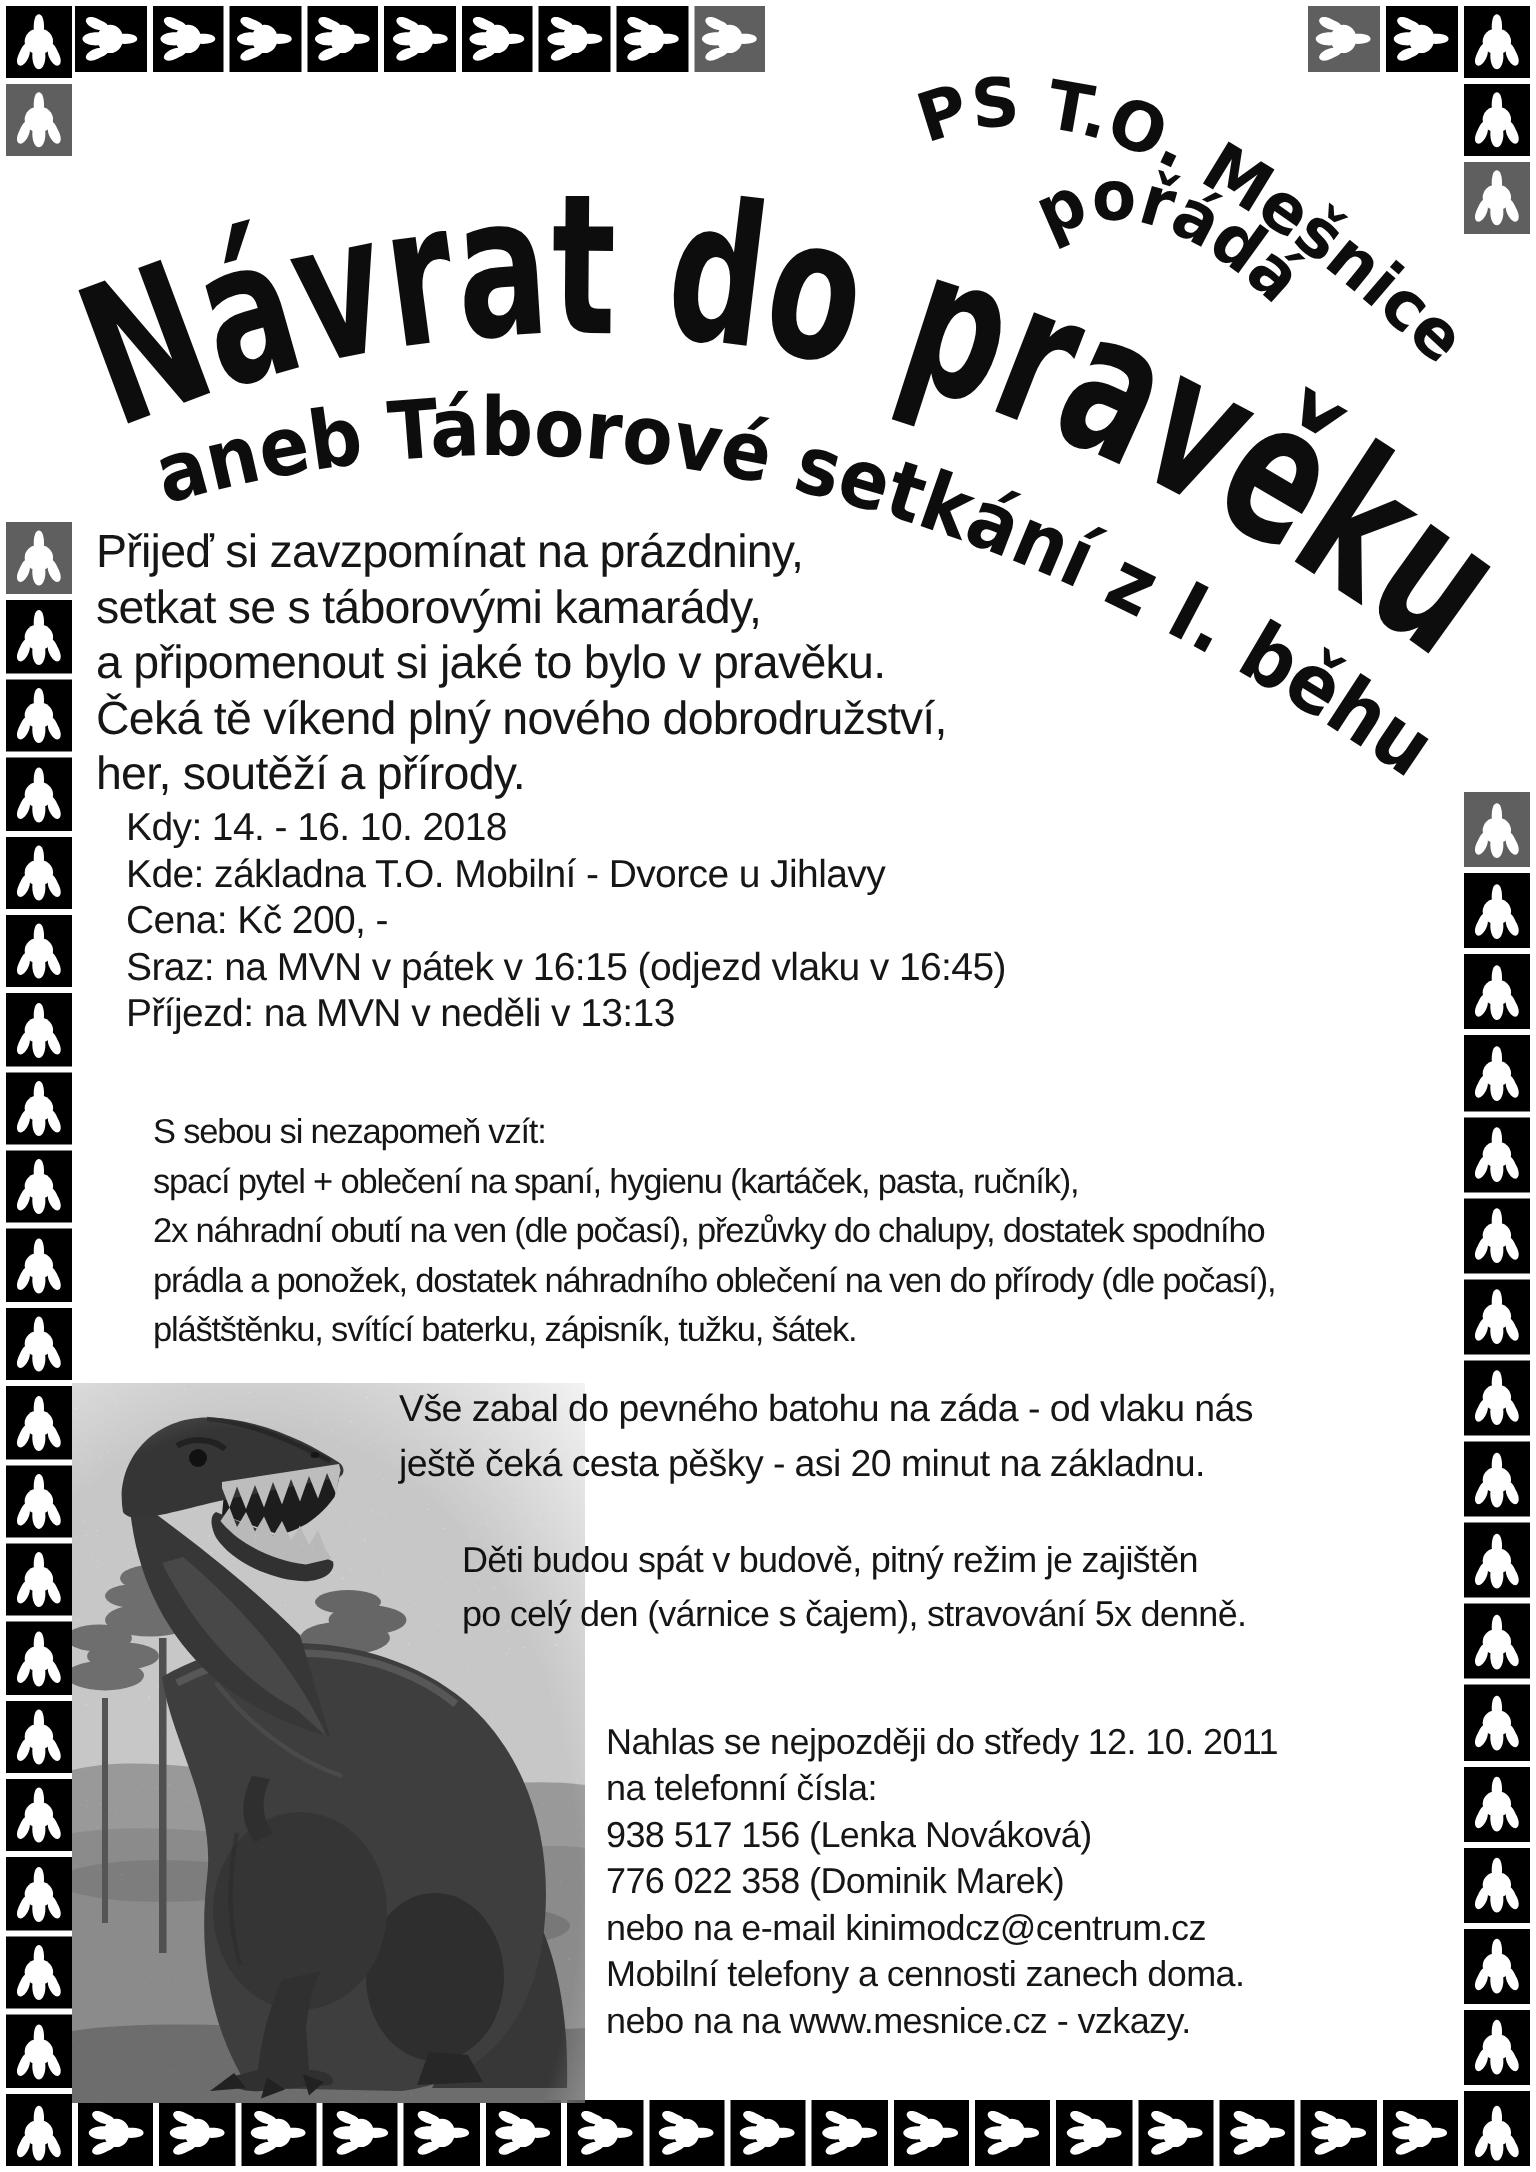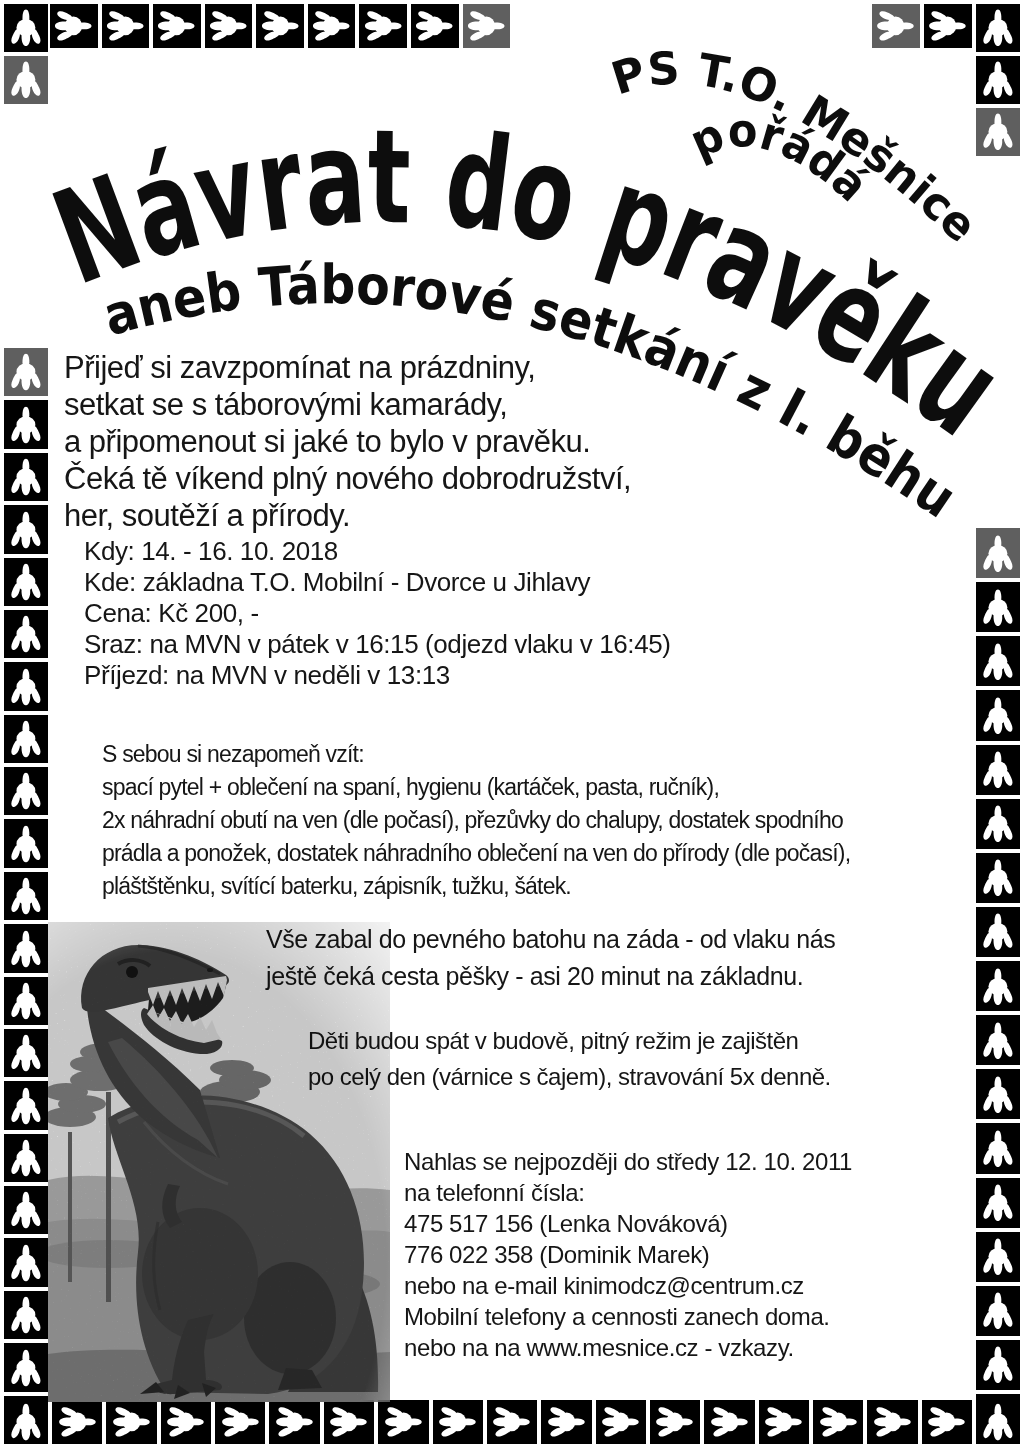--- a/index.html
+++ b/index.html
@@ -486,21 +486,21 @@
   </div>
 
   <div id="lodging" class="tb">
     <div>Děti budou spát v budově, pitný režim je zajištěn</div>
     <div>po celý den (várnice s čajem), stravování 5x denně.</div>
   </div>
 
   <div id="contact" class="tb">
     <div>Nahlas se nejpozději do středy 12. 10. 2011</div>
     <div>na telefonní čísla:</div>
-    <div>475 517 156 (Lenka Nováková)</div>
+    <div>938 517 156 (Lenka Nováková)</div>
     <div>776 022 358 (Dominik Marek)</div>
     <div>nebo na e-mail kinimodcz@centrum.cz</div>
     <div>Mobilní telefony a cennosti zanech doma.</div>
     <div>nebo na na www.mesnice.cz - vzkazy.</div>
   </div>
 
   <svg class="dino" viewBox="0 0 342 480" preserveAspectRatio="none">
     <defs>
       <radialGradient id="fadeG" cx="35%" cy="70%" r="110%">
         <stop offset="0.58" stop-color="#ffffff"></stop>

